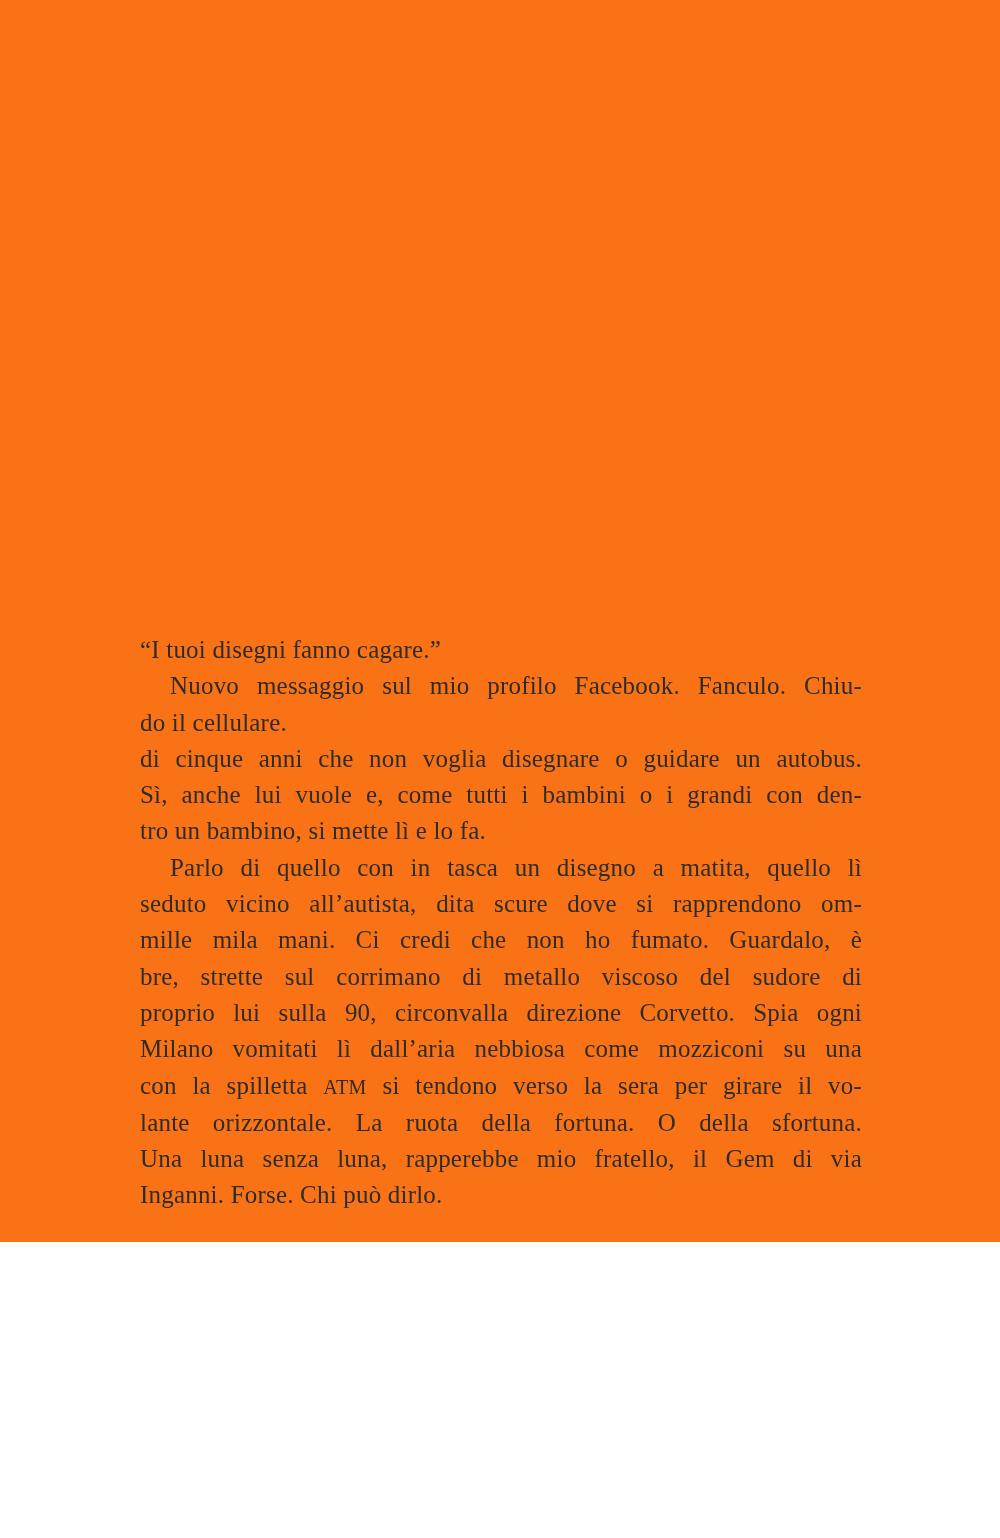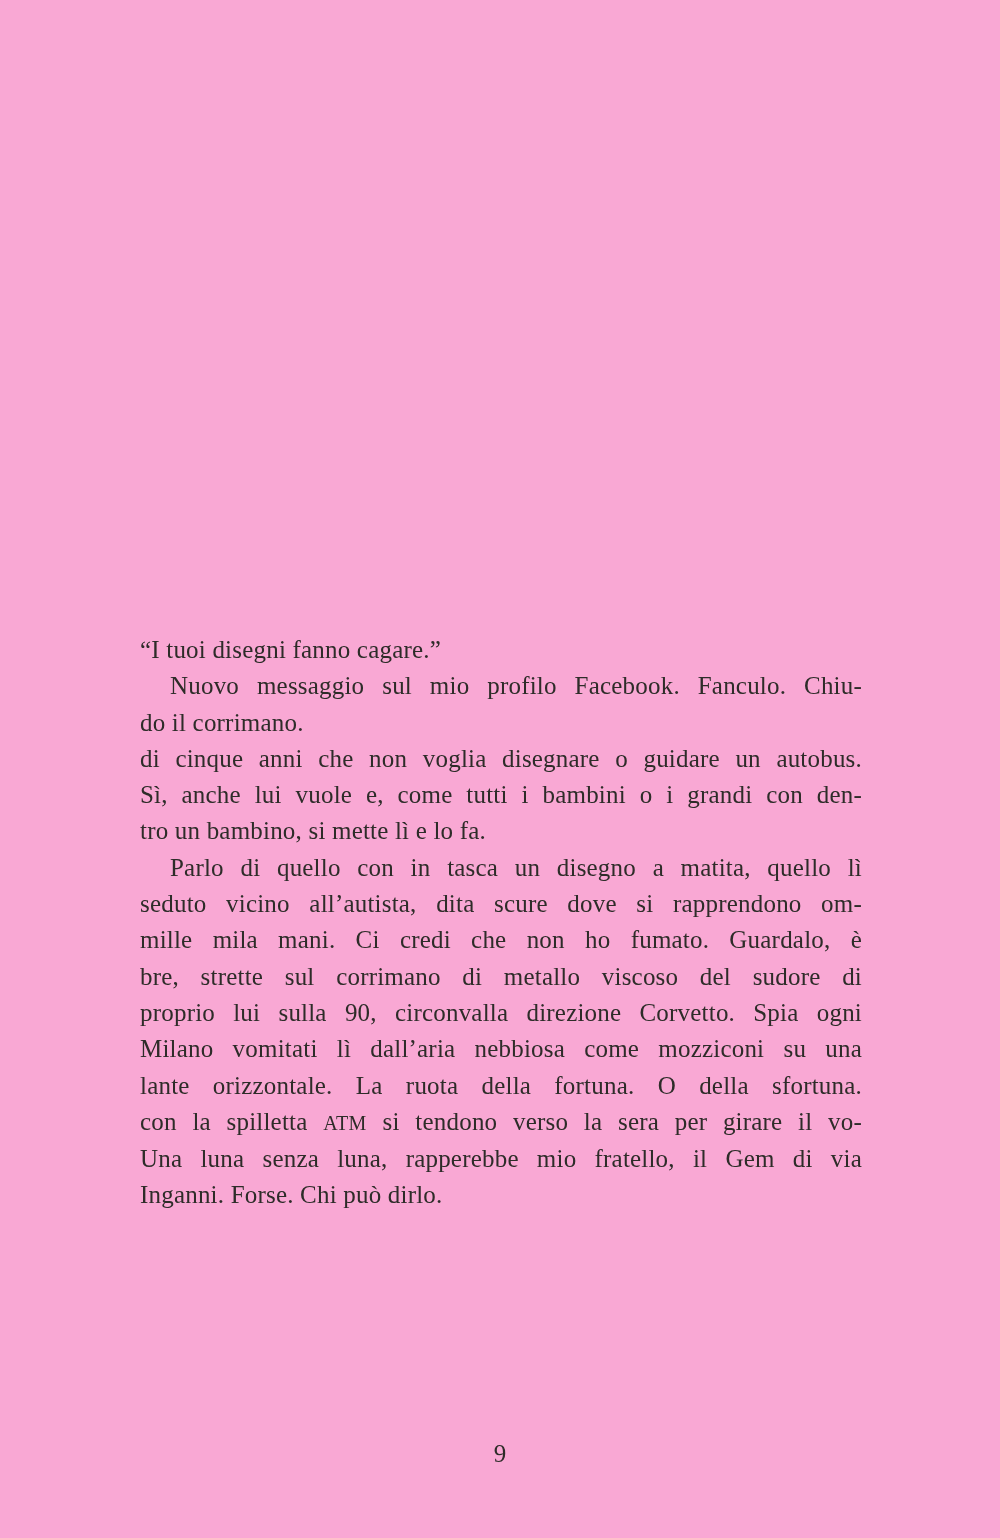--- a/index.html
+++ b/index.html
@@ -3,22 +3,22 @@
 <meta charset="utf-8">
 <style>
   html, body {
     margin: 0;
     padding: 0;
     background: #ffffff;
   }
   .book-page {
     position: relative;
     width: 1000px;
-    height: 1538px;
-    background: #f9a8d4;
+    height: 1242px;
+    background: #f97316;
     overflow: hidden;
     font-family: "Liberation Serif", "DejaVu Serif", serif;
     color: #2e2c29;
   }
   .text-block {
     position: absolute;
     left: 140px;
     top: 632px;
     width: 722px;
     font-size: 25px;
@@ -57,34 +57,34 @@
 </head>
 <body>
 
 <div class="book-page">
   <div class="text-block" id="text-block">
       <div class="paragraph">
         <div class="text-line para-last">“I tuoi disegni fanno cagare.”</div>
       </div>
       <div class="paragraph">
         <div class="text-line indent">Nuovo messaggio sul mio profilo Facebook. Fanculo. Chiu-</div>
-        <div class="text-line para-last">do il corrimano.</div>
+        <div class="text-line para-last">do il cellulare.</div>
       </div>
       <div class="paragraph">
         <div class="text-line">di cinque anni che non voglia disegnare o guidare un autobus.</div>
         <div class="text-line">Sì, anche lui vuole e, come tutti i bambini o i grandi con den-</div>
         <div class="text-line para-last">tro un bambino, si mette lì e lo fa.</div>
       </div>
       <div class="paragraph">
         <div class="text-line indent">Parlo di quello con in tasca un disegno a matita, quello lì</div>
         <div class="text-line">seduto vicino all’autista, dita scure dove si rapprendono om-</div>
         <div class="text-line">mille mila mani. Ci credi che non ho fumato. Guardalo, è</div>
         <div class="text-line">bre, strette sul corrimano di metallo viscoso del sudore di</div>
         <div class="text-line">proprio lui sulla 90, circonvalla direzione Corvetto. Spia ogni</div>
         <div class="text-line">Milano vomitati lì dall’aria nebbiosa come mozziconi su una</div>
+        <div class="text-line">con la spilletta <span class="sc">ATM</span> si tendono verso la sera per girare il vo-</div>
         <div class="text-line">lante orizzontale. La ruota della fortuna. O della sfortuna.</div>
-        <div class="text-line">con la spilletta <span class="sc">ATM</span> si tendono verso la sera per girare il vo-</div>
         <div class="text-line">Una luna senza luna, rapperebbe mio fratello, il Gem di via</div>
         <div class="text-line para-last">Inganni. Forse. Chi può dirlo.</div>
       </div>
     </div>
   <div class="page-number">9</div>
 </div>
 
 </body></html>

